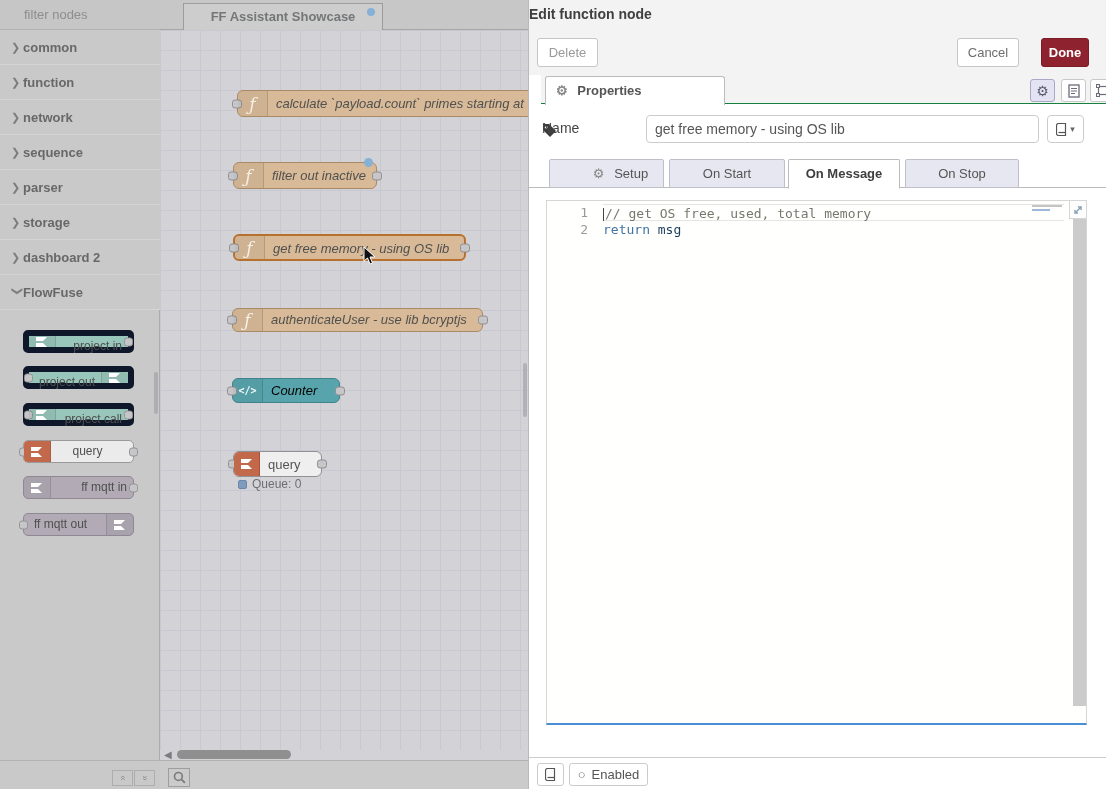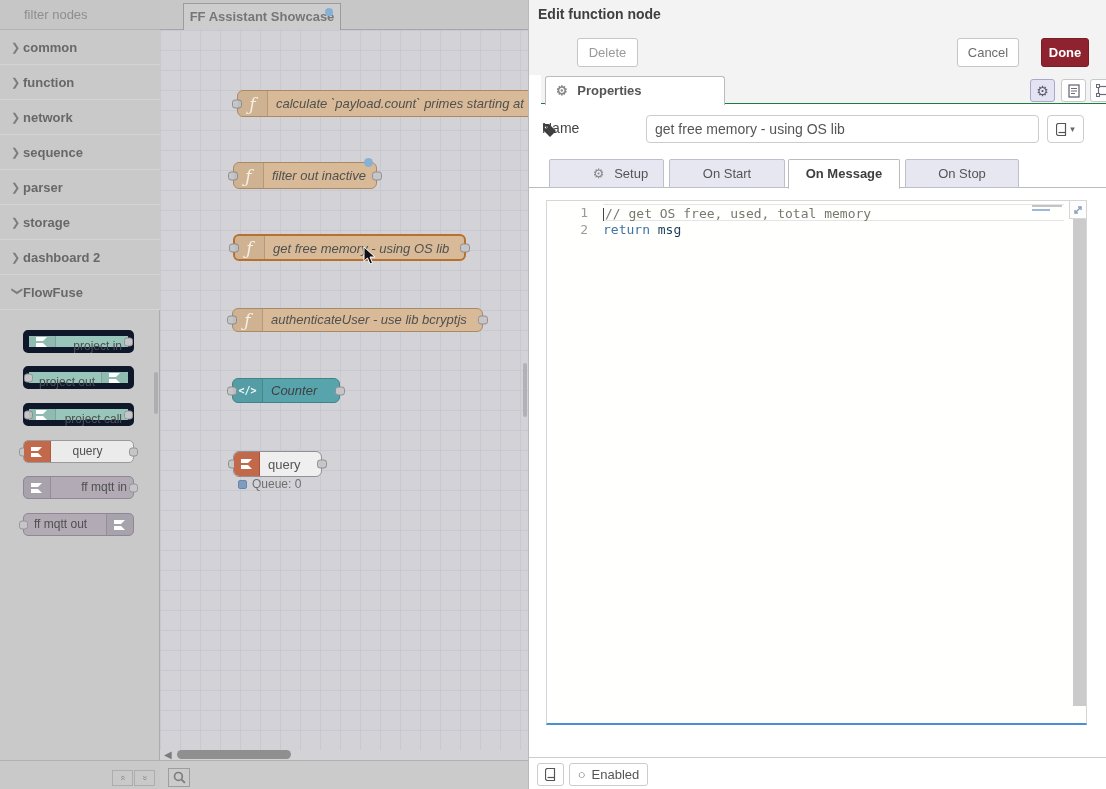--- a/index.html
+++ b/index.html
@@ -40,21 +40,21 @@
   .p-foot-btn { position:absolute; top:9px; width:21px; height:16px; border:1px solid #adadad;
     color:#8a8a8a; font-size:9px; text-align:center; line-height:14px; background:#c9c9c9; }
   .p-scroll { position:absolute; left:154px; top:372px; width:4px; height:42px;
     background:#adadb3; border-radius:2px; }
 
   
   #canvas { position:absolute; left:160px; top:0; width:368px; height:789px;
     background:#d3d3d7; overflow:hidden; }
   .tabstrip { position:absolute; left:0; top:0; width:368px; height:30px;
     background:#c7c7c7; border-bottom:1px solid #a6a6a6; }
-  .ws-tab { position:absolute; left:23px; top:3px; width:158px; height:27px;
+  .ws-tab { position:absolute; left:23px; top:3px; width:200px; height:27px;
     background:#cdcdcd; border:1px solid #9c9c9c; border-bottom:none;
     text-align:center; line-height:26px; font-size:13px; font-weight:bold; color:#747678; }
   .ws-dot { position:absolute; right:7px; top:4px; width:8px; height:8px;
     border-radius:50%; background:#85b1d6; }
   .grid { position:absolute; left:0; top:30px; width:368px; height:720px;
     background-image:linear-gradient(to right,#c8c8d2 1px,transparent 1px),
                      linear-gradient(to bottom,#c8c8d2 1px,transparent 1px);
     background-size:20px 20px; }
 
   .node { position:absolute; height:27px; border-radius:6px; font-size:13px; }
@@ -67,21 +67,21 @@
   .fn .nico { color:#f6efe4; font-family:"DejaVu Serif",serif; font-style:italic; font-size:17px; }
   .node.sel { border:2px solid #b8702f; }
   .port { position:absolute; width:10px; height:9px; background:#c6c6c8;
     border:1px solid #8f8f92; border-radius:3px; top:50%; transform:translateY(-50%); }
   .port.l { left:-6px; } .port.r { right:-6px; }
   .chg-dot { position:absolute; right:3px; top:-5px; width:9px; height:9px;
     border-radius:50%; background:#85b1d6; }
   .tealnode { background:#58a4ac; border:1px solid #41838a; }
   .tealnode .nico { color:#eef7f7; font-family:"DejaVu Sans Mono",monospace;
     font-size:10px; font-weight:bold; font-style:normal; }
-  .tealnode .nlabel { color:#404040; }
+  .tealnode .nlabel { color:#000000; }
   .querynode { background:#efefef; border:1px solid #919191; }
   .querynode .nico { background:#c2684b; width:26px; border-right:1px solid #a75438; }
   .querynode .nlabel { left:34px; font-style:normal; color:#555; }
   .nstatus { position:absolute; display:flex; align-items:center; font-size:12px; color:#6e6e70; }
   .nstatus .sdot { width:9px; height:9px; background:#7d9cc0; border:1px solid #6b87a8;
     border-radius:2px; margin-right:5px; }
   .h-scroll-arrow { position:absolute; left:4px; top:749px; color:#7c7c7c; font-size:10px; }
   .h-scroll { position:absolute; left:17px; top:750px; width:114px; height:9px;
     background:#8f8f8f; border-radius:5px; }
   .c-footer { position:absolute; left:0; top:760px; width:368px; height:29px;
@@ -89,25 +89,25 @@
   .c-zoombtn { position:absolute; left:8px; top:7px; width:22px; height:19px;
     border:1px solid #9e9e9e; display:flex; align-items:center; justify-content:center; }
   .v-scroll { position:absolute; right:1px; top:363px; width:4px; height:54px;
     background:#b1b1b7; border-radius:2px; }
   #cursor { position:absolute; left:203px; top:246px; width:13px; height:19px; z-index:50; }
 
   
   #panel { position:absolute; left:528px; top:0; width:578px; height:789px;
     background:#fff; border-left:1px solid #b9b9b9; }
   .e-header { position:absolute; left:0; top:0; width:578px; height:28px;
-    background:#f3f3f3; line-height:28px; padding-left:9px;
+    background:#f3f3f3; line-height:28px; 
     font-size:14px; font-weight:bold; color:#3f3f3f; }
   .e-toolbar { position:absolute; left:0; top:28px; width:578px; height:47px; background:#f3f3f3; }
   .btn { position:absolute; top:10px; height:29px; border-radius:3px; font-size:13px;
-    text-align:center; line-height:27px; background:#fff; border:1px solid #c6c6c6;margin-left:40px; }
+    text-align:center; line-height:27px; background:#fff; border:1px solid #c6c6c6; }
   .btn-delete { left:8px; width:61px; color:#999; }
   .btn-cancel { right:88px; width:62px; color:#6e6e6e; }
   .btn-done { right:18px; width:48px; background:#8e222e; border:1px solid #7a1d27;
     color:#fff; font-weight:bold; }
   .e-tabrow { position:absolute; left:12px; top:75px; width:578px; height:29px;
     background:#f3f3f3; border-bottom:1px solid #15803d; }
   .props-tab { position:absolute; left:4px; top:1px; width:180px; height:29px;
     background:#fff; border:1px solid #bbb; border-bottom:none; border-radius:3px 3px 0 0;
     font-size:13px; font-weight:bold; color:#555; line-height:27px; padding-left:10px; z-index:2; }
   .gear { color:#878787; font-size:13px; margin-right:6px; }

